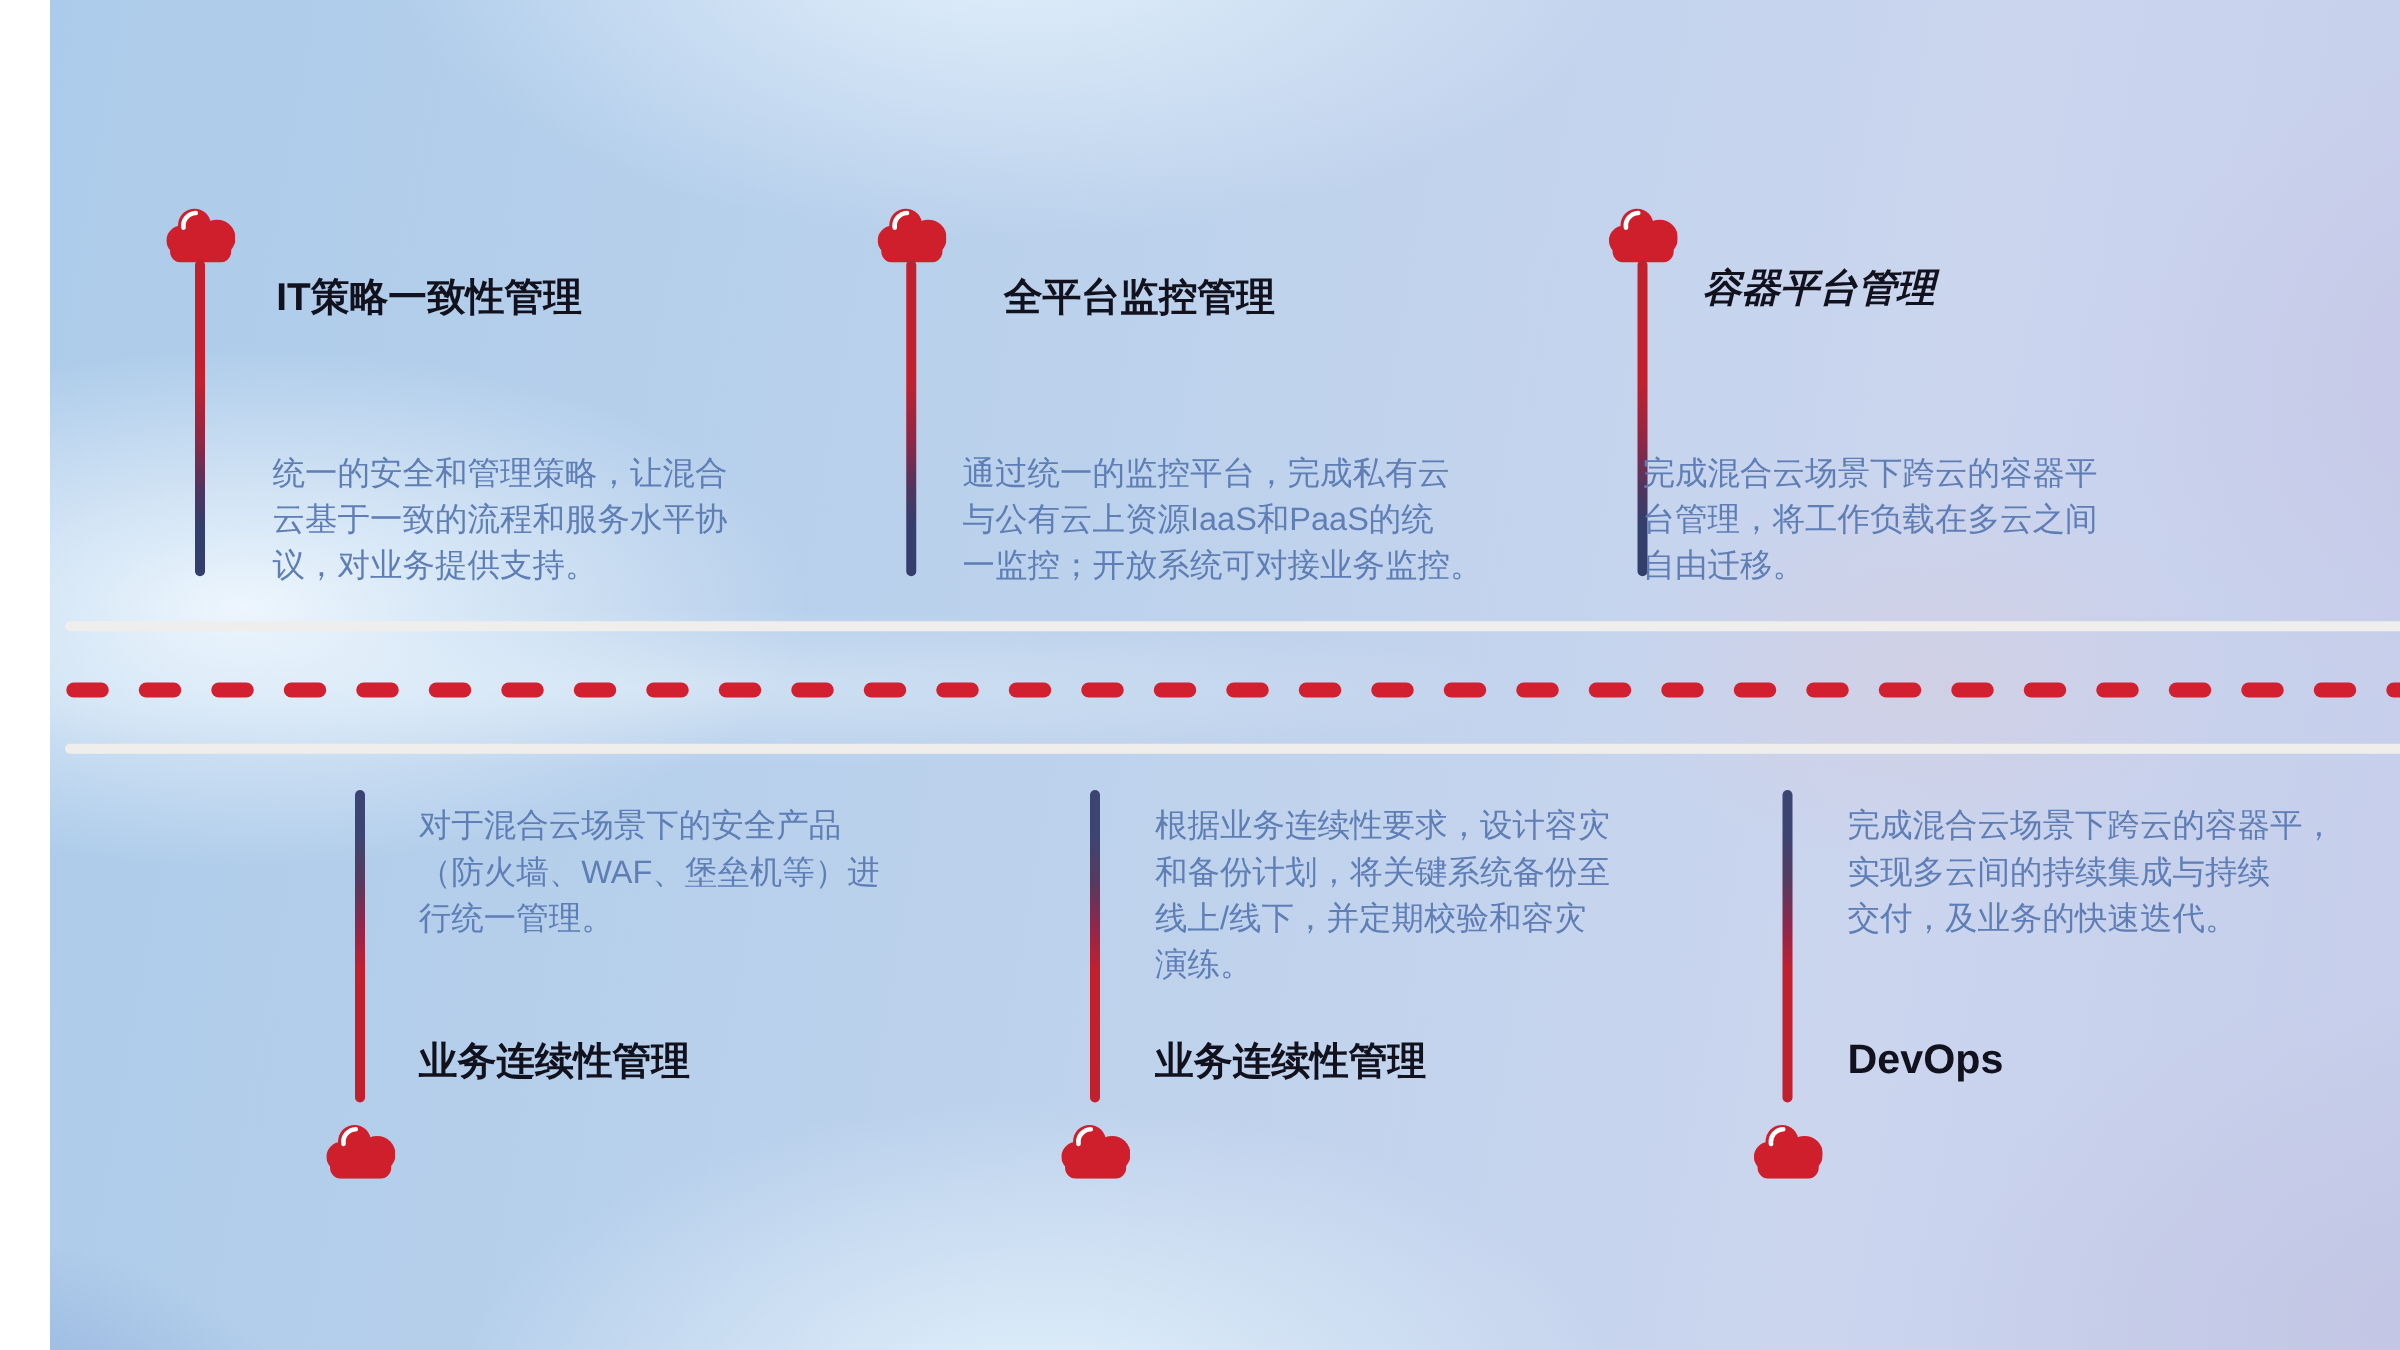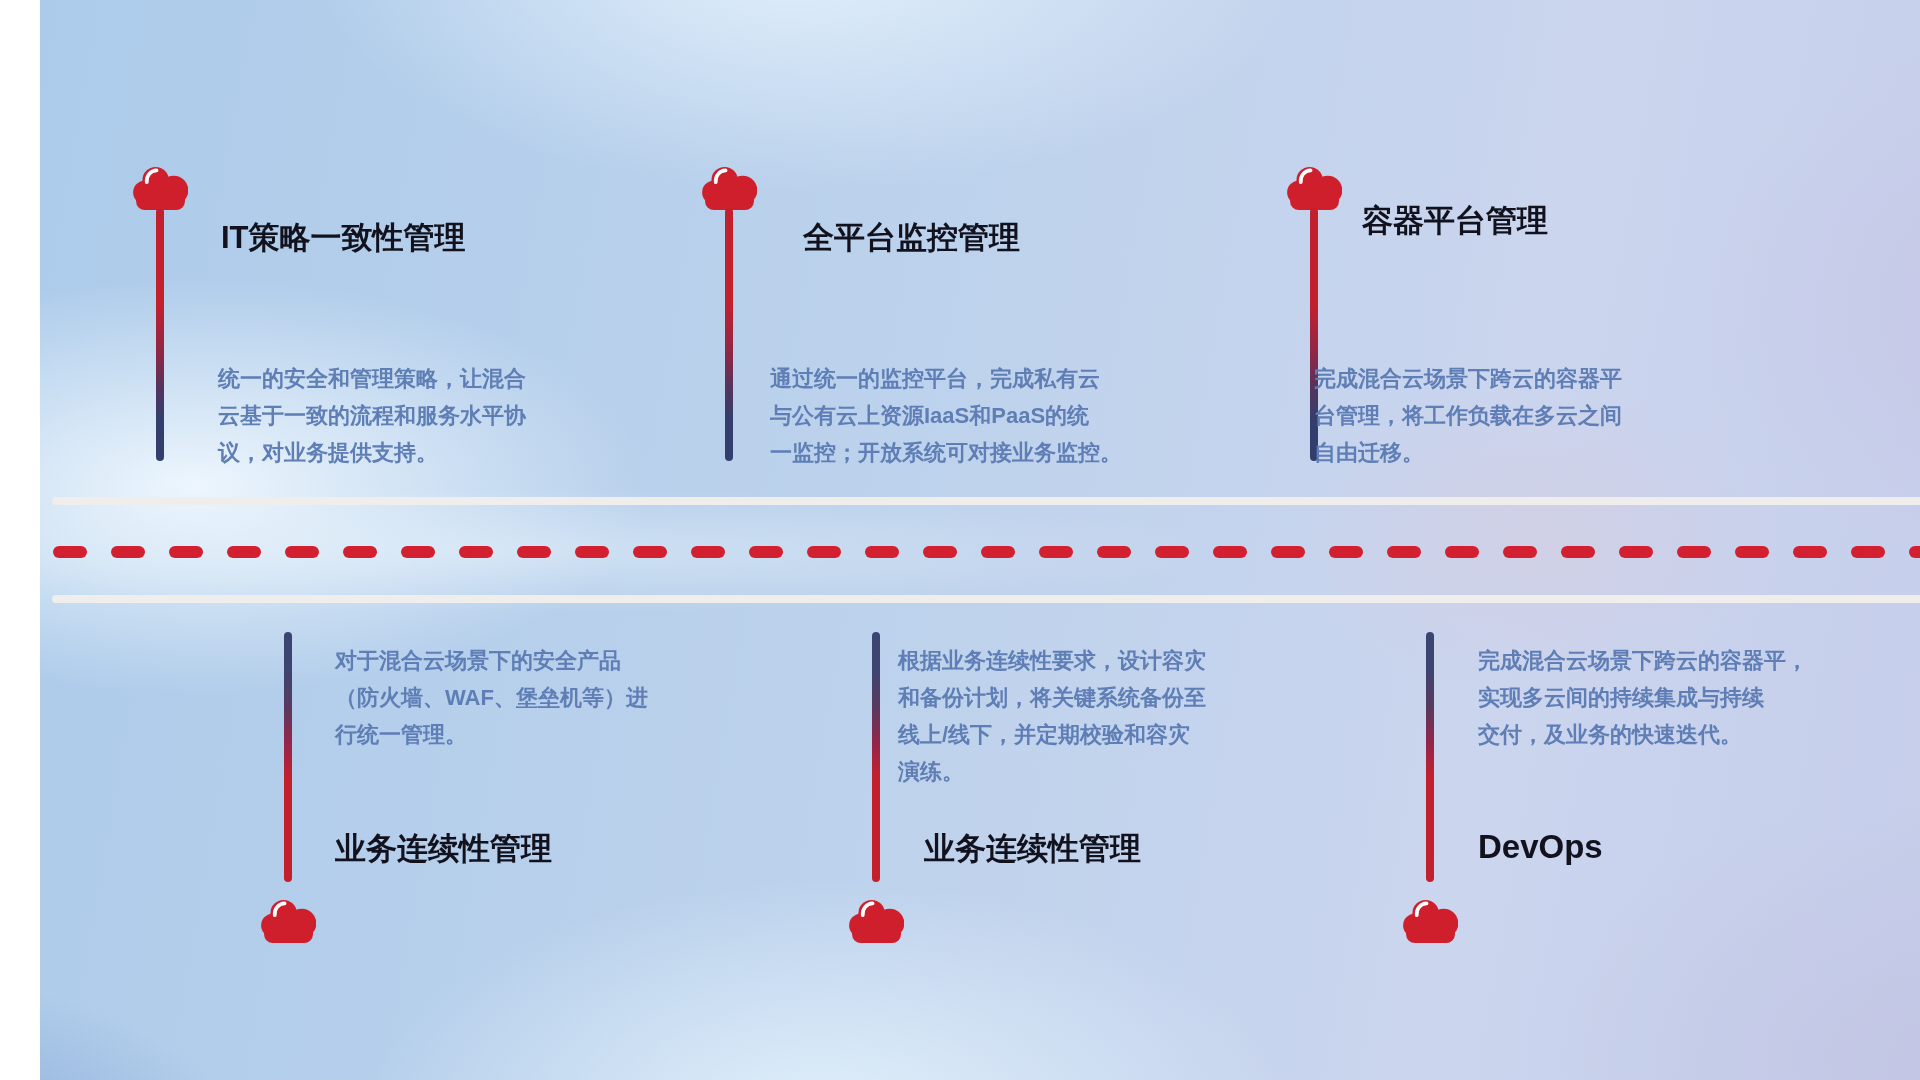--- a/index.html
+++ b/index.html
@@ -20,27 +20,27 @@
   .road-line{position:absolute;left:12px;width:1892px;height:8px;border-radius:4px;background:#efeeec;}
   .road-line.top{top:497px;}
   .road-line.bottom{top:595px;}
   .dash-row{position:absolute;left:13px;top:546px;display:flex;width:1920px;}
   .dash{width:34px;height:12px;border-radius:6px;margin-right:24px;flex:none;}
   .stem{position:absolute;width:8px;border-radius:4px;}
   .stem-down{background:linear-gradient(180deg,#c3202e 0%,#c3202e 38%,#8d2746 58%,#50355f 72%,#343e6c 84%,#343e6c 100%);}
   .stem-up{background:linear-gradient(180deg,#3c4572 0%,#3c4572 14%,#59395f 30%,#92264a 44%,#c3202e 58%,#c3202e 100%);}
   .cloud{position:absolute;width:55px;height:44px;}
   .title{position:absolute;margin:0;font-size:31px;font-weight:700;line-height:38px;color:#12121e;white-space:nowrap;}
-  .desc{position:absolute;margin:0;font-size:22px;line-height:37px;font-weight:700;color:#5e7eb5;white-space:pre-line;width:470px;}
+  .desc{position:absolute;margin:0;font-size:26px;line-height:37px;font-weight:400;color:#5e7eb5;white-space:pre-line;width:470px;}
   
   .c1-cloud{left:93px;top:166px;}  .c1-stem{left:116px;top:208px;height:253px;} .c1-title{left:181px;top:219px;} .c1-desc{left:178px;top:360px;}
   .c2-cloud{left:662px;top:166px;} .c2-stem{left:685px;top:208px;height:253px;} .c2-title{left:763px;top:219px;} .c2-desc{left:730px;top:360px;}
-  .c3-cloud{left:1247px;top:166px;}.c3-stem{left:1270px;top:208px;height:253px;}.c3-title{left:1322px;top:202px;}.c3-desc{left:1274px;top:360px;}
+  .c3-cloud{left:1247px;top:166px;}.c3-stem{left:1270px;top:208px;height:253px;}.c3-title{left:1322px;top:212px;font-style:italic;}.c3-desc{left:1274px;top:360px;}
   .c4-cloud{left:221px;top:899px;} .c4-stem{left:244px;top:632px;height:250px;} .c4-title{left:295px;top:830px;} .c4-desc{left:295px;top:642px;}
-  .c5-cloud{left:809px;top:899px;} .c5-stem{left:832px;top:632px;height:250px;} .c5-title{left:884px;top:830px;} .c5-desc{left:858px;top:642px;}
+  .c5-cloud{left:809px;top:899px;} .c5-stem{left:832px;top:632px;height:250px;} .c5-title{left:884px;top:830px;} .c5-desc{left:884px;top:642px;}
   .c6-cloud{left:1363px;top:899px;}.c6-stem{left:1386px;top:632px;height:250px;}.c6-title{left:1438px;top:828px;font-size:33px;}.c6-desc{left:1438px;top:642px;}
 </style>
 </head>
 <body>
 
 <div class="canvas">
 
   <div class="road-line top"></div>
   <div class="dash-row">
       <div class="dash" style="background: rgb(211, 32, 48);"></div>

